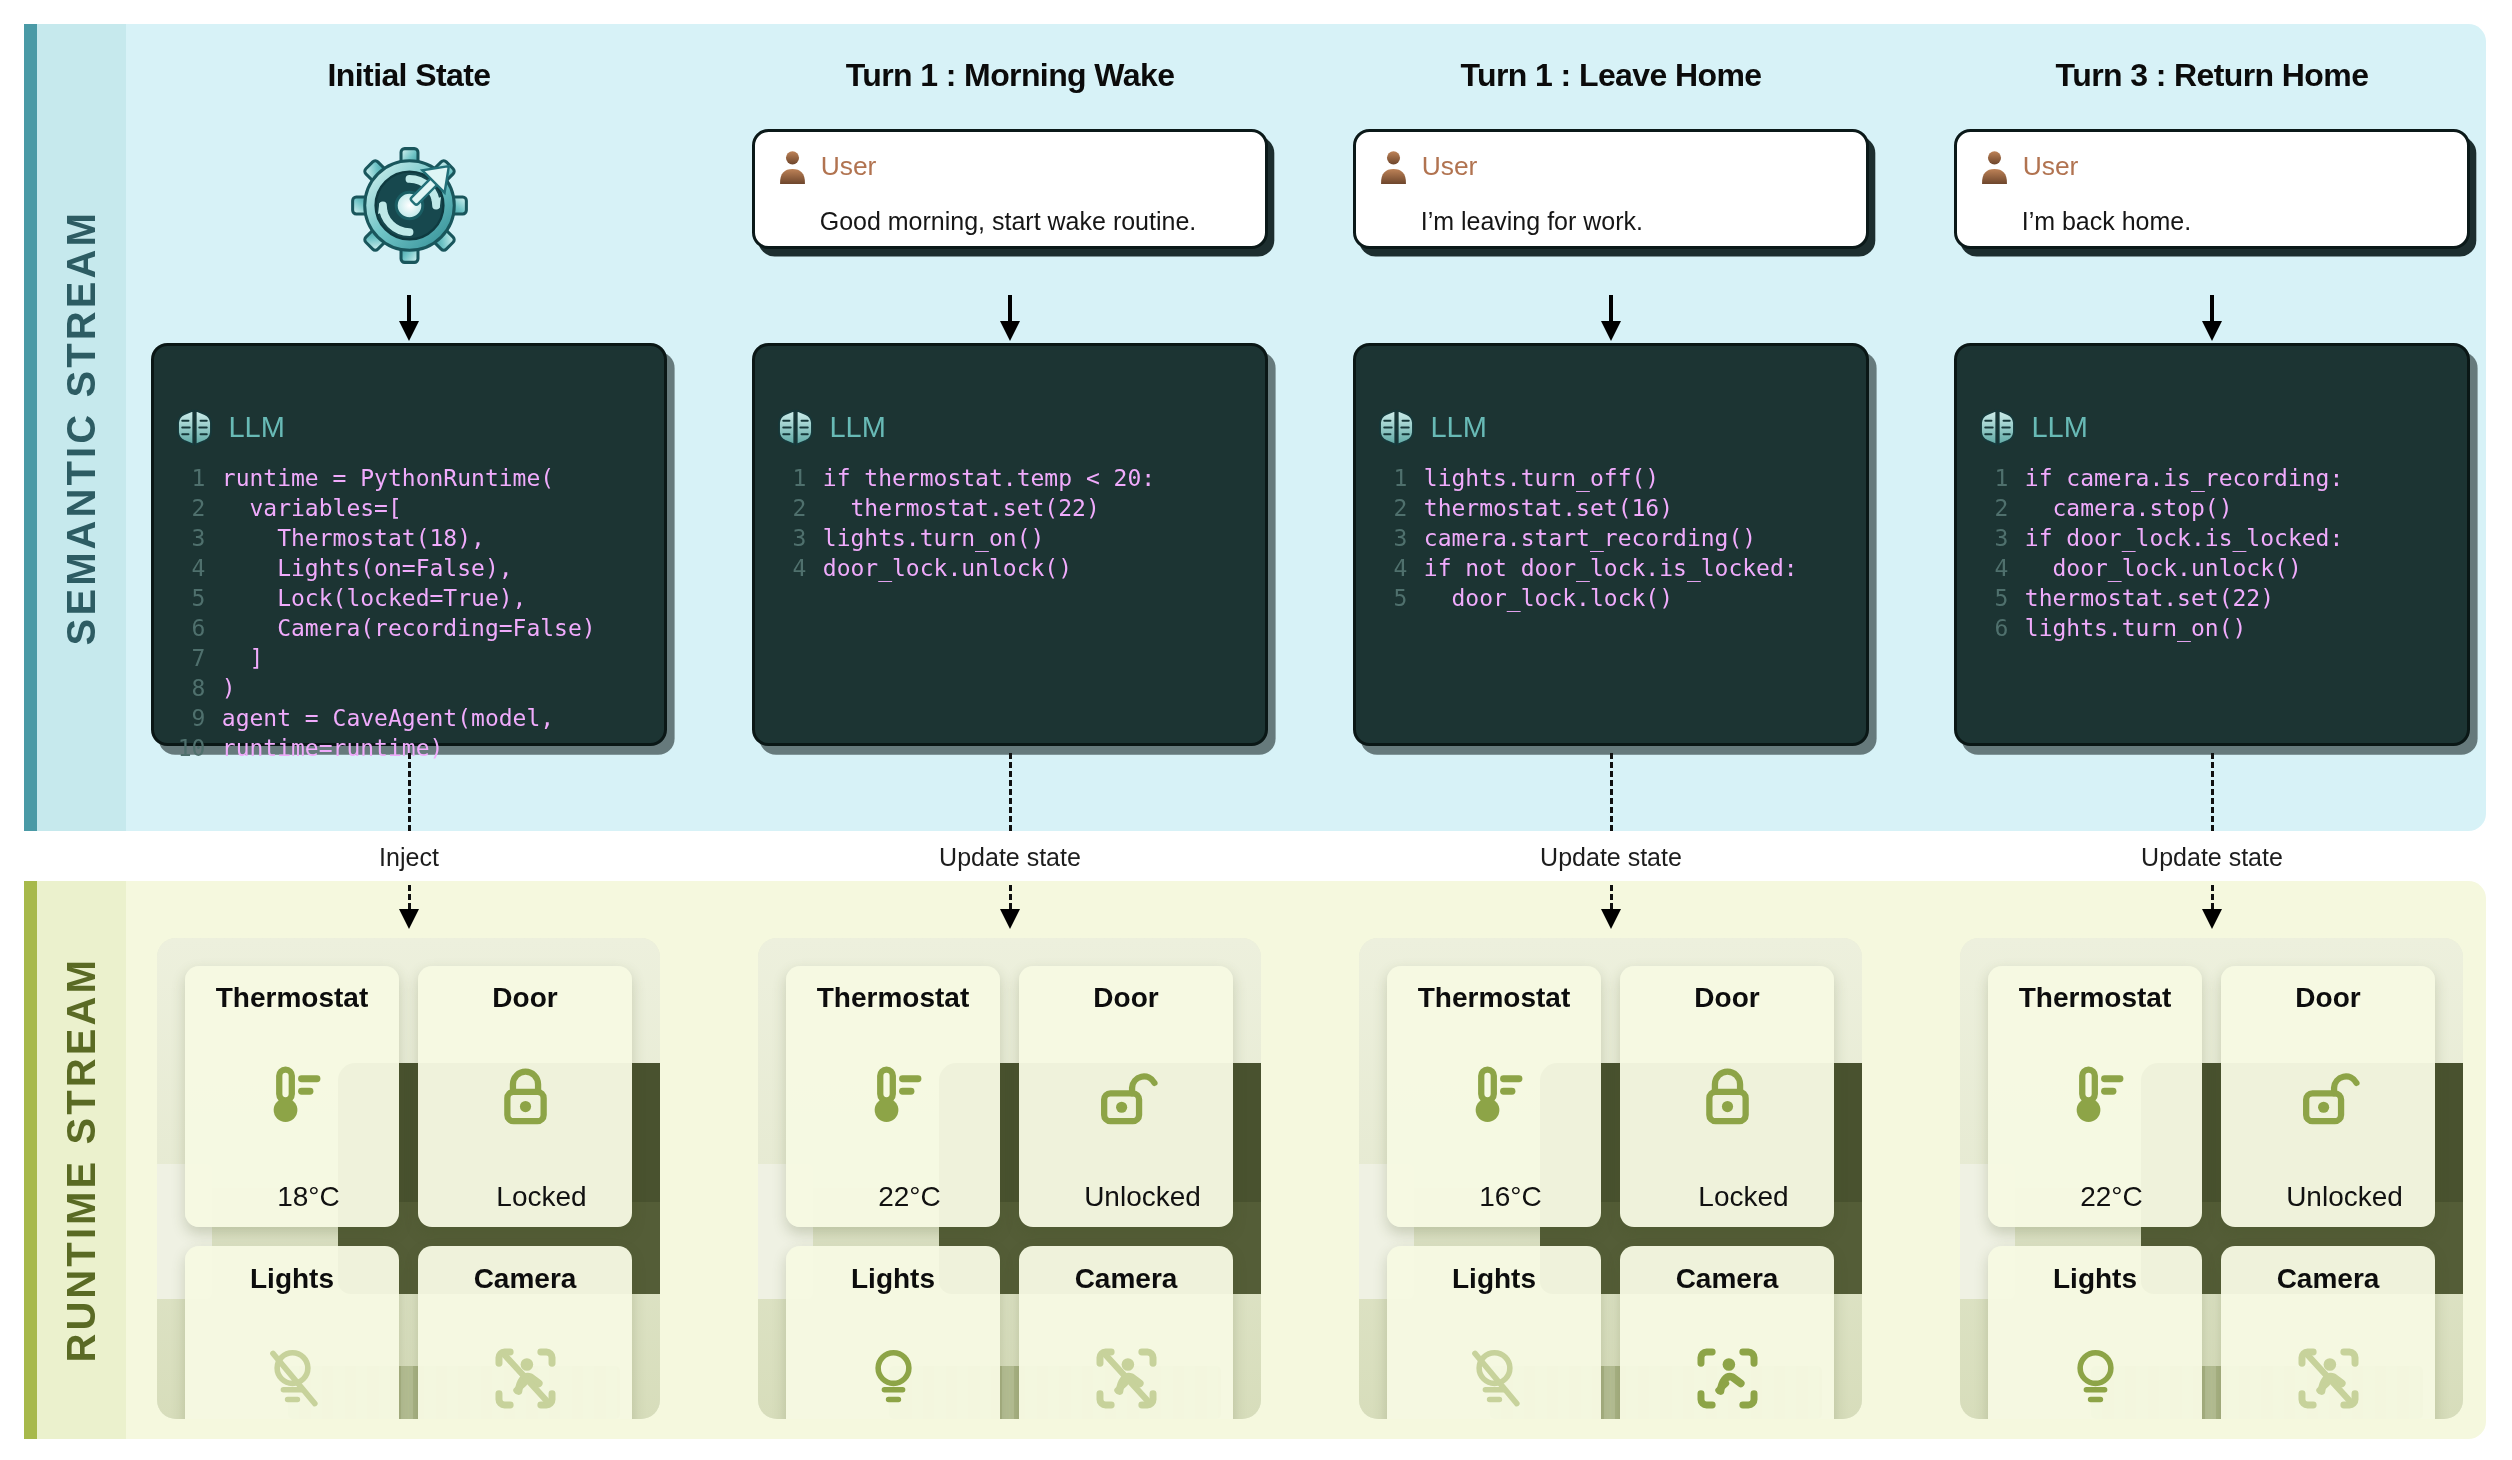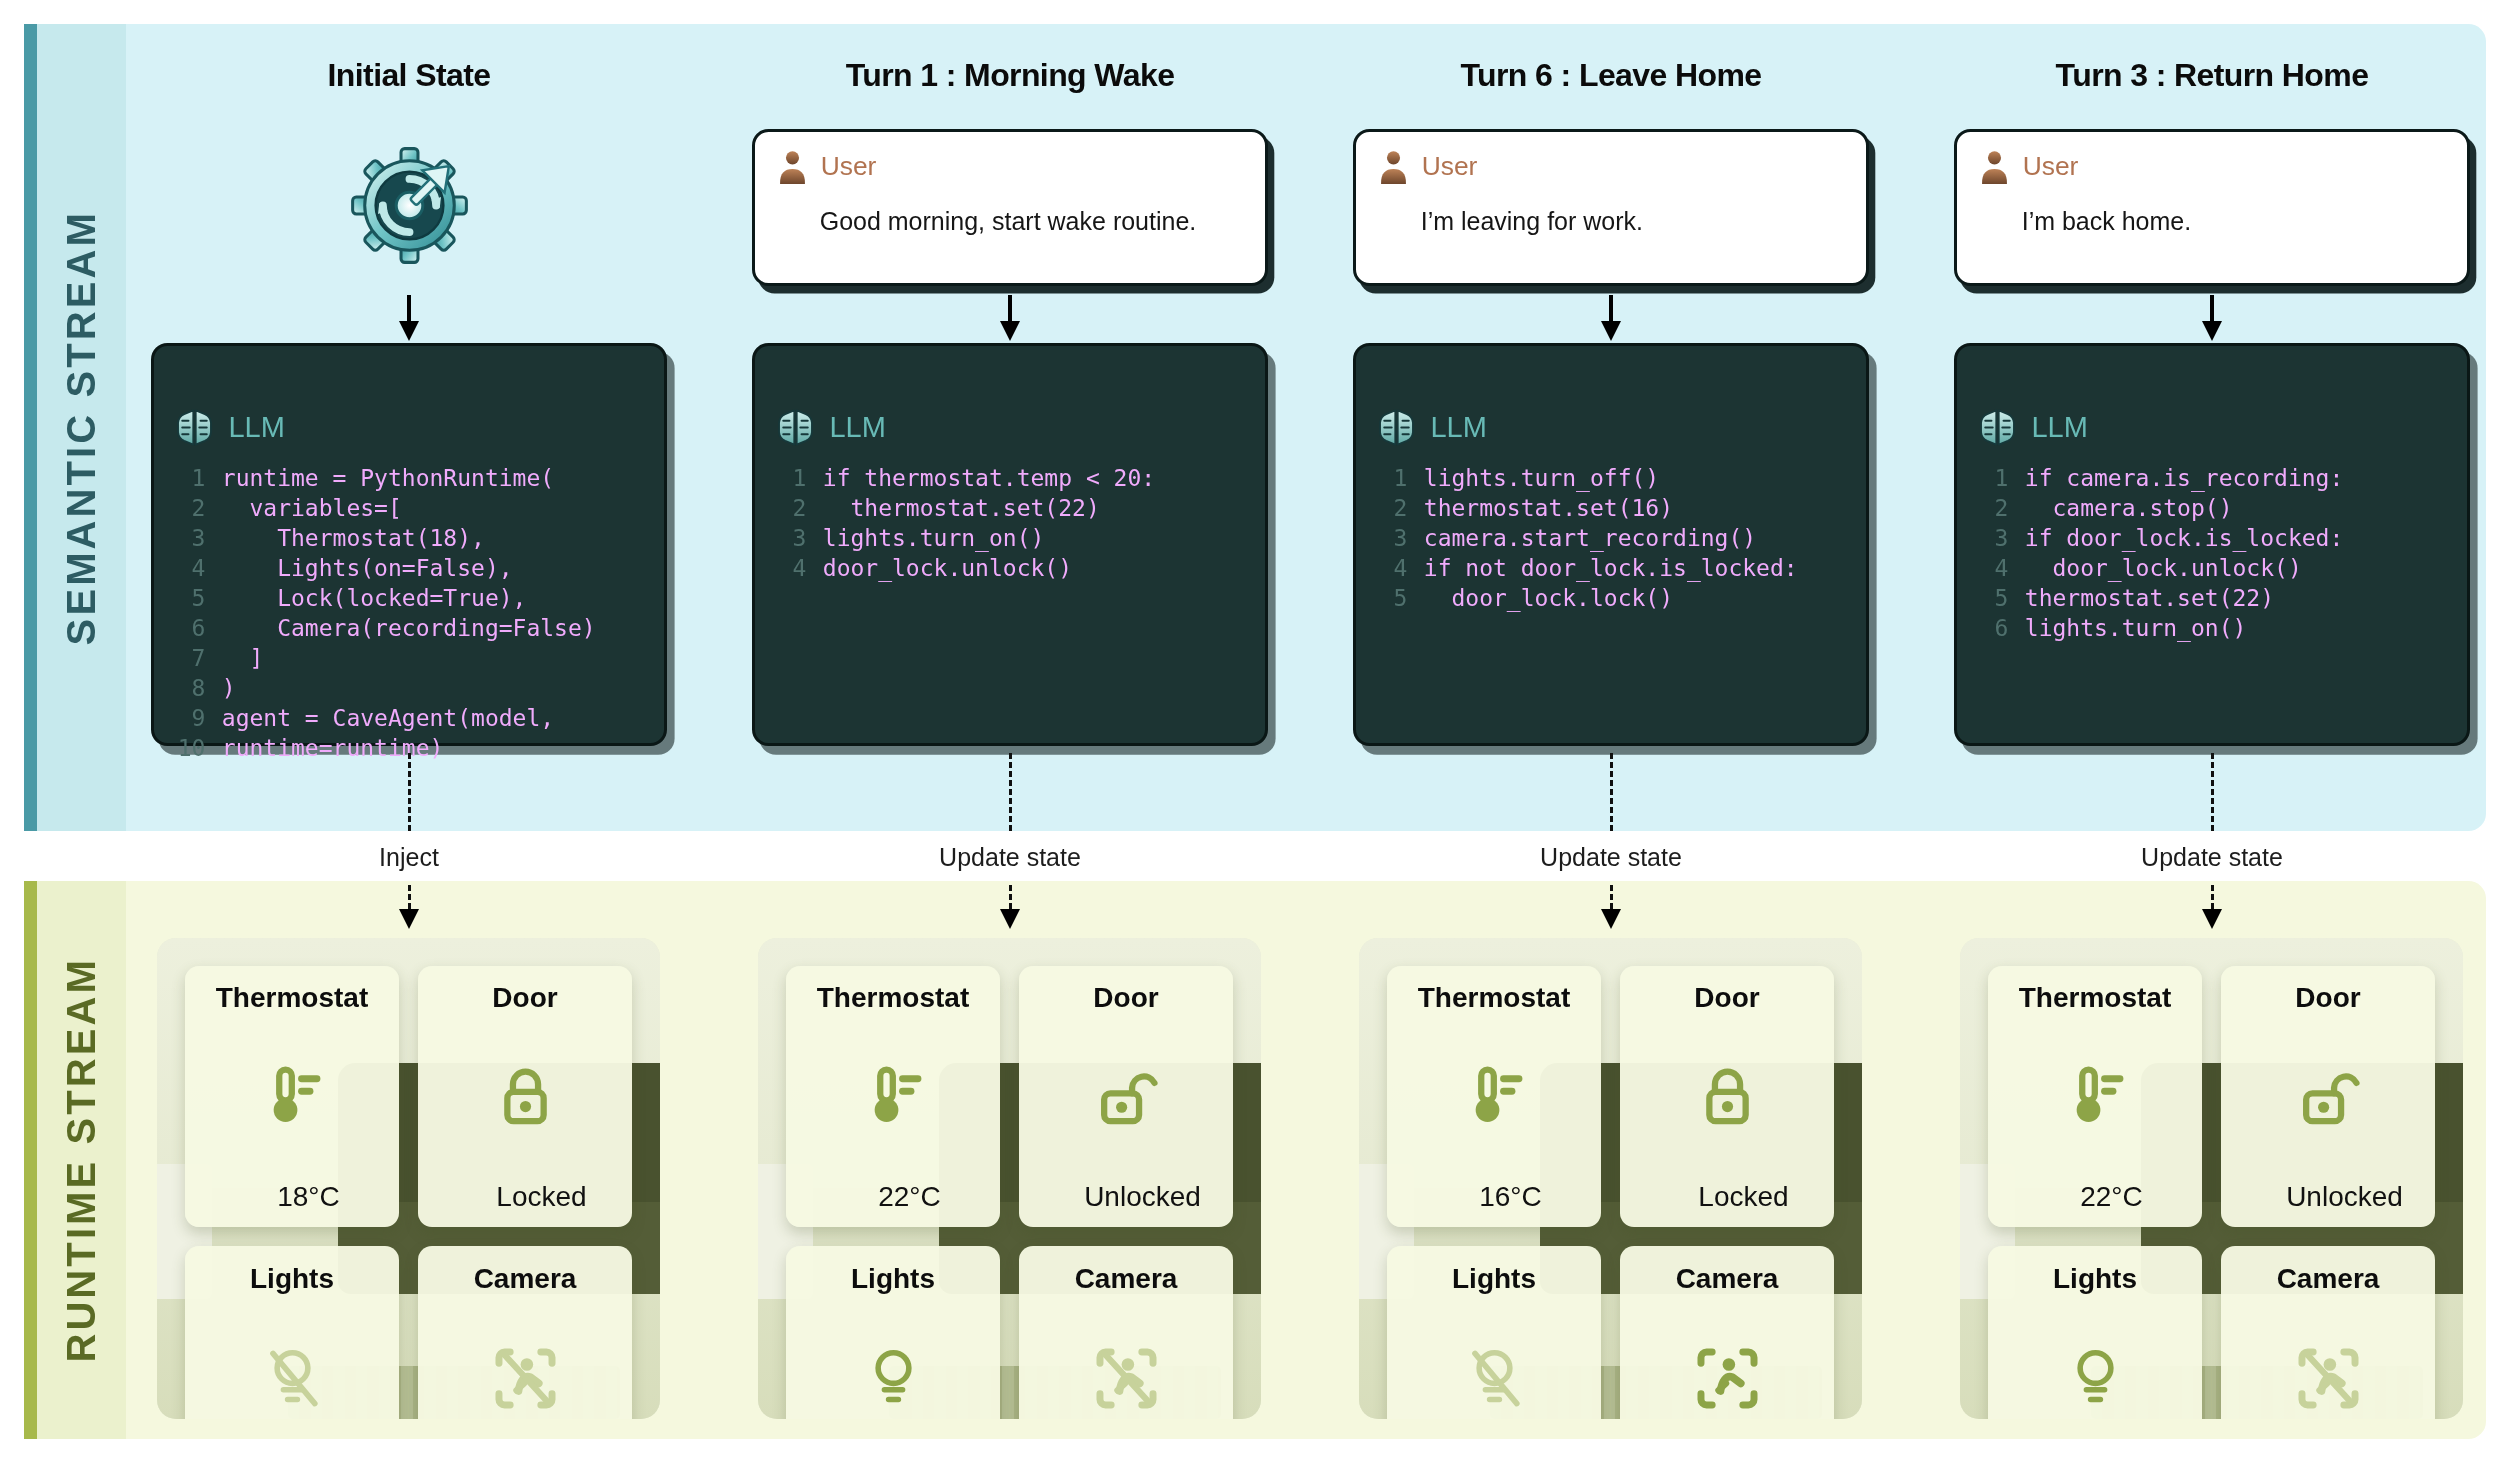--- a/index.html
+++ b/index.html
@@ -25,21 +25,21 @@
   
   .cx1{left:151px;} .cx2{left:752px;} .cx3{left:1353px;} .cx4{left:1954px;}
   .px1{left:157px;} .px2{left:758px;} .px3{left:1359px;} .px4{left:1960px;}
 
   
   .title{position:absolute;top:57px;width:516px;text-align:center;
        font-weight:bold;font-size:32px;letter-spacing:-0.6px;color:#0b0b0b;}
 
   
   .gear-wrap{position:absolute;top:145px;width:516px;display:flex;justify-content:center;}
-  .user-card{position:absolute;top:129px;width:516px;height:157px;background:#ffffff;
+  .user-card{position:absolute;top:129px;width:516px;height:120px;background:#ffffff;
        border:3.1px solid #0b1919;border-radius:16.4px;box-sizing:border-box;padding:17.6px 22.7px;
        box-shadow:6.3px 7.6px 0 rgba(9,24,24,.9);}
   .user-head{display:flex;align-items:center;gap:14px;}
   .user-name{font-size:26.4px;color:#b17350;}
   .user-msg{margin:20px 0 0 42px;font-size:25px;line-height:34px;color:#161616;max-width:409px;}
 
   
   .arrow1{position:absolute;top:295px;width:516px;display:flex;flex-direction:column;align-items:center;}
   .arrow1 .line{width:3.1px;height:26.4px;background:#000;}
   .head{width:0;height:0;border-left:10px solid transparent;border-right:10px solid transparent;
@@ -205,21 +205,21 @@
 
 <div class="band runtime">
   <div class="edge"></div>
   <div class="labelzone">
     <div class="stream-label">RUNTIME STREAM</div>
   </div>
 </div>
 
 <div class="title cx1">Initial State</div>
 <div class="title cx2">Turn 1 : Morning Wake</div>
-<div class="title cx3">Turn 6 : Leave Home</div>
+<div class="title cx3">Turn 1 : Leave Home</div>
 <div class="title cx4">Turn 3 : Return Home</div>
 
 <div class="gear-wrap cx1">
   <svg viewBox="0 0 200 200" width="121" height="121">
       <use href="#gear-sym"></use>
     </svg>
 </div>
 
 <div class="user-card cx2">
   <div class="user-head">

